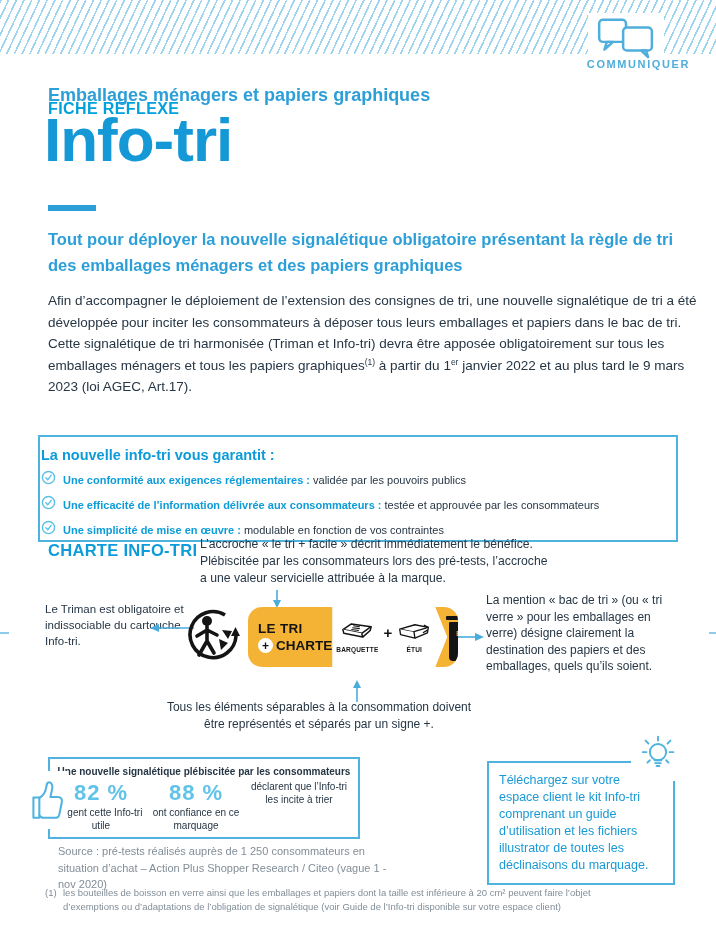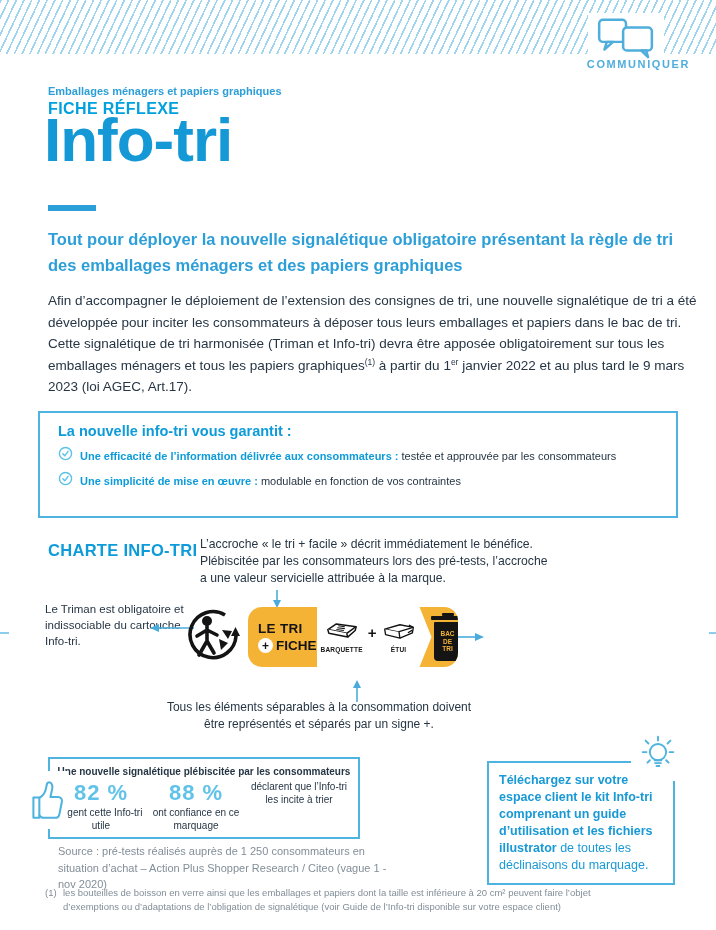--- a/index.html
+++ b/index.html
@@ -7,31 +7,31 @@
         font-family:"Liberation Sans",sans-serif;color:#263645;}
 
   
   .stripes{position:absolute;left:0;top:0;width:716px;height:54px;
     background:repeating-linear-gradient(115deg,#9fd4ee 0 1.6px,#ffffff 1.6px 7px);}
   .brand-icon{position:absolute;top:13px;right:52px;width:76px;height:52px;background:#fff;
     display:flex;align-items:center;justify-content:center;}
   .brand-name{position:absolute;top:58px;right:26px;font-size:11px;font-weight:800;
     color:#4FAEDC;letter-spacing:1.6px;}
   .kicker{position:absolute;left:48px;top:56px;font-size:16px;font-weight:700;color:#00A1DC;letter-spacing:.4px;margin-top:44px;}
-  .subkicker{position:absolute;left:48px;top:85px;font-size:11px;font-weight:600;color:#2D9FD8;}
+  .subkicker{position:absolute;left:48px;top:85px;font-size:18px;font-weight:600;color:#2D9FD8;}
   .title{position:absolute;left:44px;top:104px;margin:0;font-size:62px;font-weight:800;color:#1598D6;letter-spacing:-1px;}
   .title-dash{position:absolute;left:48px;top:205px;width:48px;height:6px;background:#2D9FD8;}
   .subtitle{position:absolute;left:48px;top:226px;width:636px;font-size:16.5px;line-height:1.6;
     font-weight:600;color:#2D9FD8;}
   .intro{position:absolute;left:48px;top:290px;width:655px;margin:0;font-size:13.5px;line-height:1.6;color:#263645;}
   .intro sup{font-size:8.5px;}
 
   
-  .guarantee-box{position:absolute;left:38px;top:411px;width:640px;height:107px;box-sizing:border-box;
-    border:2px solid #4FB3DF;padding:10px 14px 8px 18px;}
+  .guarantee-box{position:absolute;left:38px;top:435px;width:640px;height:107px;box-sizing:border-box;
+    border:2px solid #4FB3DF;padding:10px 14px 8px 1px;}
   .g-title{font-size:14.5px;font-weight:600;color:#0D9CD9;margin-bottom:7px;}
   .g-item{display:flex;align-items:center;gap:7px;font-size:11px;line-height:1.55;margin-bottom:5px;}
   .g-lead{font-weight:800;color:#0D9CD9;}
   .g-rest{color:#263645;}
 
   
   .charte-heading{position:absolute;left:48px;top:541px;font-size:16.5px;font-weight:800;color:#0D9CD9;letter-spacing:.3px;}
   .accroche{position:absolute;left:200px;top:536px;width:352px;font-size:12.2px;line-height:1.4;}
   .left-note{position:absolute;left:45px;top:601px;width:148px;font-size:11.5px;line-height:1.4;}
   .right-note{position:absolute;left:486px;top:592px;width:192px;font-size:12px;line-height:1.38;}
@@ -73,21 +73,21 @@
   .stat-value{font-size:22px;font-weight:800;color:#62C3E9;letter-spacing:1px;}
   .stat-label{font-size:10px;line-height:1.25;color:#263645;margin-top:1px;}
   .thumb-chip{position:absolute;left:27px;top:771px;width:40px;height:58px;background:#fff;
     display:flex;align-items:center;justify-content:center;}
   .source{position:absolute;left:58px;top:843px;width:345px;font-size:11px;line-height:1.5;color:#828E98;}
 
   
   .download-box{position:absolute;left:487px;top:761px;width:188px;height:124px;box-sizing:border-box;
     border:2px solid #4FB3DF;padding:9px 10px;}
   .download-text{font-size:12.5px;line-height:1.36;color:#1899D6;}
-  .download-text .b{font-weight:700;}
+  .download-text .b{font-weight:400;}
   .bulb-chip{position:absolute;left:631px;top:727px;width:54px;height:54px;background:#fff;
     display:flex;align-items:center;justify-content:center;}
 
   
   .footnote{position:absolute;left:45px;top:886px;width:575px;display:flex;gap:4px;
     font-size:9.5px;line-height:1.5;color:#828E98;}
   .fn-marker{flex:0 0 14px;}
 </style>
 </head>
 <body>
@@ -119,20 +119,29 @@
 
   <div class="guarantee-box">
     <div class="g-title">La nouvelle info-tri vous garantit :</div>
     <div class="g-item">
       <span>
         <svg viewBox="0 0 18 18" width="15" height="15" fill="none" stroke="#5BC2E7" stroke-width="1.7" stroke-linecap="round" stroke-linejoin="round">
             <circle cx="9" cy="9" r="7.3"></circle>
             <path d="M5.8 9.4 l2.3 2.4 4-5.4"></path>
           </svg>
       </span>
+      <span><span class="g-lead">Une conformité aux exigences réglementaires :</span><span class="g-rest"> validée par les pouvoirs publics</span></span>
+    </div>
+    <div class="g-item">
+      <span>
+        <svg viewBox="0 0 18 18" width="15" height="15" fill="none" stroke="#5BC2E7" stroke-width="1.7" stroke-linecap="round" stroke-linejoin="round">
+            <circle cx="9" cy="9" r="7.3"></circle>
+            <path d="M5.8 9.4 l2.3 2.4 4-5.4"></path>
+          </svg>
+      </span>
       <span><span class="g-lead">Une efficacité de l’information délivrée aux consommateurs :</span><span class="g-rest"> testée et approuvée par les consommateurs</span></span>
     </div>
     <div class="g-item">
       <span>
         <svg viewBox="0 0 18 18" width="15" height="15" fill="none" stroke="#5BC2E7" stroke-width="1.7" stroke-linecap="round" stroke-linejoin="round">
             <circle cx="9" cy="9" r="7.3"></circle>
             <path d="M5.8 9.4 l2.3 2.4 4-5.4"></path>
           </svg>
       </span>
       <span><span class="g-lead">Une simplicité de mise en œuvre :</span><span class="g-rest"> modulable en fonction de vos contraintes</span></span>
@@ -166,21 +175,21 @@
       <path d="M31 30 l9 4 -7 7 z" fill="#141414"></path>
       <path d="M34 21 l10 1 -4 8 z" fill="#141414"></path>
     </svg>
   </div>
 
   <div class="cartouche">
     <div class="cart-left">
       <div class="cl1">LE TRI</div>
       <div class="cl2">
         <span class="plus-circle">+</span>
-        <span>FICHE</span>
+        <span>CHARTE</span>
       </div>
     </div>
     <div class="cart-mid">
       <div class="mid-item">
         <span>
           <svg viewBox="0 0 34 20" width="32" height="19">
             <g stroke="#141414" stroke-width="1.6" fill="#fff" stroke-linejoin="round">
               <path d="M2 9 L11 3 L32 6 L22 13 Z"></path>
               <path d="M2 9 L3 13 L23 17 L22 13"></path>
               <path d="M32 6 L31 10 L23 17"></path>
@@ -219,20 +228,21 @@
       </div>
     </div>
   </div>
 
   <div class="arrow" style="left:458px;top:628px;">
     <svg width="26" height="10">
         <line x1="0" y1="5" x2="18" y2="5" stroke="#49ACDC" stroke-width="1.6"></line>
         <path d="M17 1 L26 5 L17 9 Z" fill="#49ACDC"></path>
       </svg>
   </div>
+  <div class="right-note">La mention « bac de tri » (ou « tri verre » pour les emballages en verre) désigne clairement la destination des papiers et des emballages, quels qu’ils soient.</div>
 
   <div class="arrow" style="left:352px;top:680px;">
     <svg width="10" height="22">
         <path d="M1 8 H9 L5 0 Z" fill="#49ACDC"></path>
         <line x1="5" y1="7" x2="5" y2="22" stroke="#49ACDC" stroke-width="1.6"></line>
       </svg>
   </div>
   <div class="bottom-note">Tous les éléments séparables à la consommation doivent être représentés et séparés par un signe +.</div>
 
   <div class="edge-mark l"></div>

